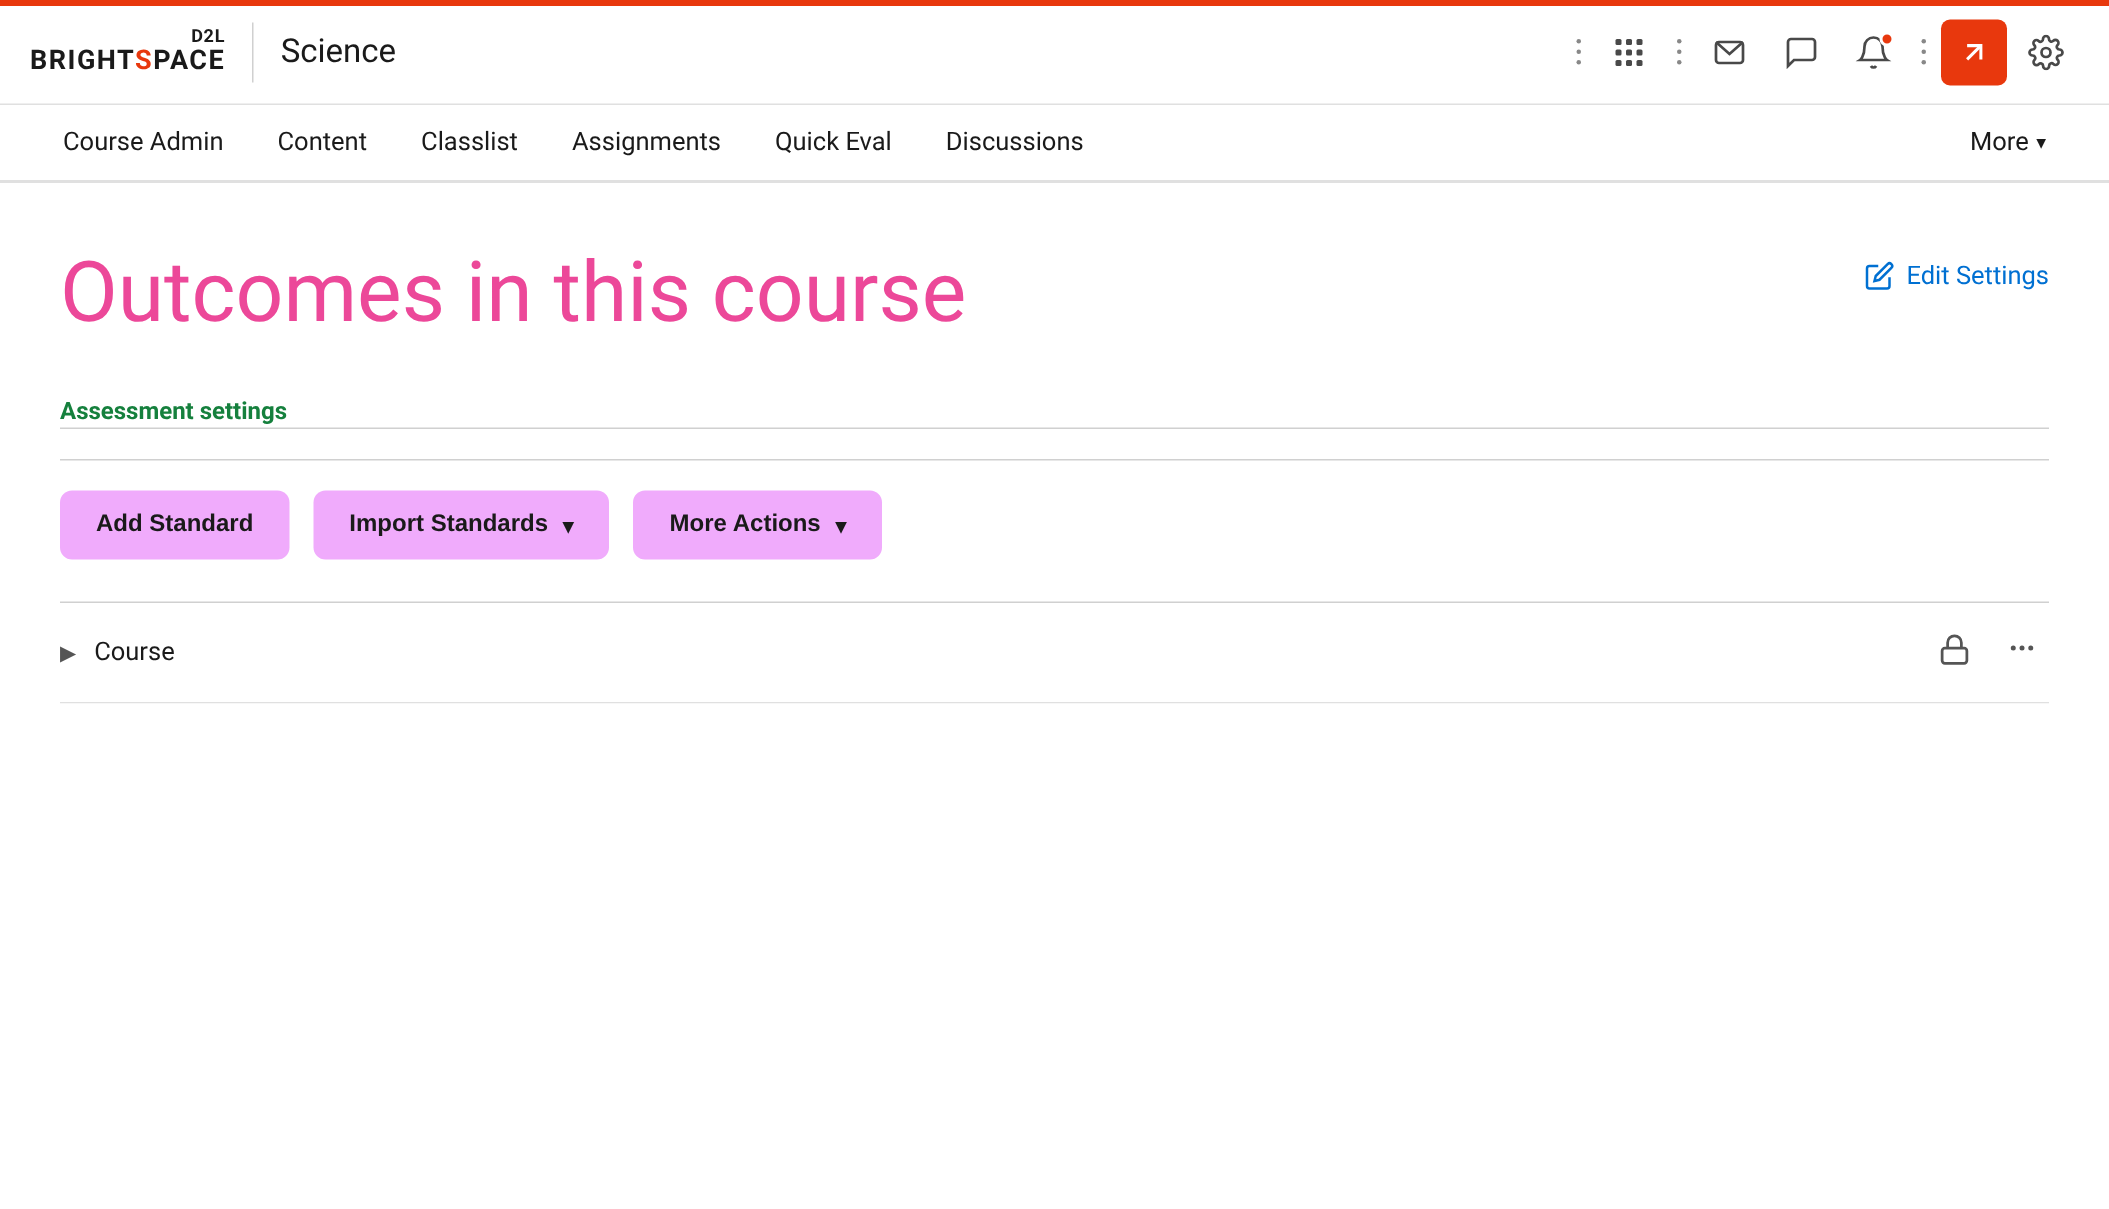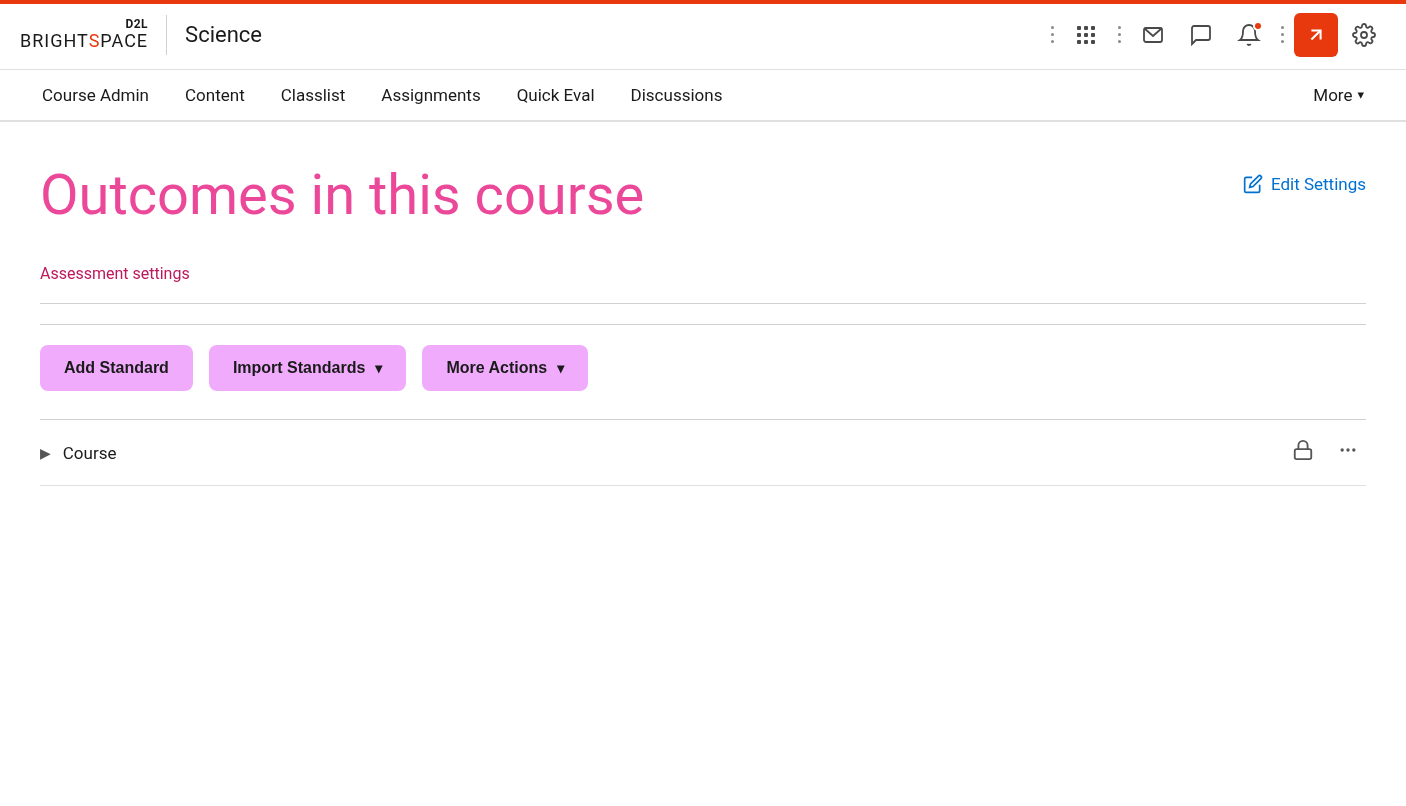--- a/index.html
+++ b/index.html
@@ -28,21 +28,21 @@
       gap: 0;
     }
     .logo-text {
       font-size: 13px;
       font-weight: 900;
       letter-spacing: 0.5px;
       line-height: 1.1;
       text-align: right;
     }
     .logo-text .d2l { font-size: 12px; font-weight: 700; }
-    .logo-text .bright { font-size: 18px; font-weight: 400; letter-spacing: 1px; }
+    .logo-text .bright { font-size: 18px; font-weight: 700; letter-spacing: 1px; }
     .logo-text .bright span { color: #e8380d; }
     .divider-vertical {
       width: 1px;
       height: 40px;
       background: #d0d0d0;
       margin: 0 18px;
     }
     .course-name {
       font-size: 22px;
       font-weight: 400;
@@ -143,23 +143,23 @@
       gap: 8px;
       color: #0070d2;
       font-size: 17px;
       cursor: pointer;
       text-decoration: none;
       margin-top: 12px;
     }
 
     .section-label {
       font-size: 16px;
-      font-weight: 400;
-      color: #be185d;
-      margin-bottom: 20px;
+      font-weight: 700;
+      color: #15803d;
+      margin-bottom: 2px;
     }
     .divider-line {
       border: none;
       border-top: 1px solid #d0d0d0;
       margin-bottom: 20px;
     }
 
     .achievement-row {
       margin-bottom: 8px;
     }

